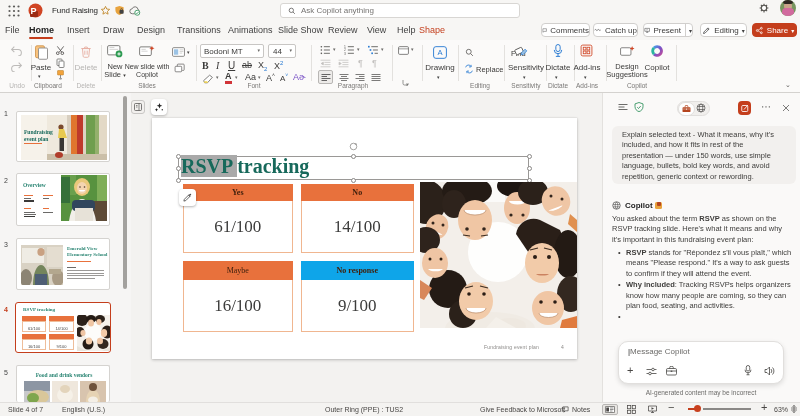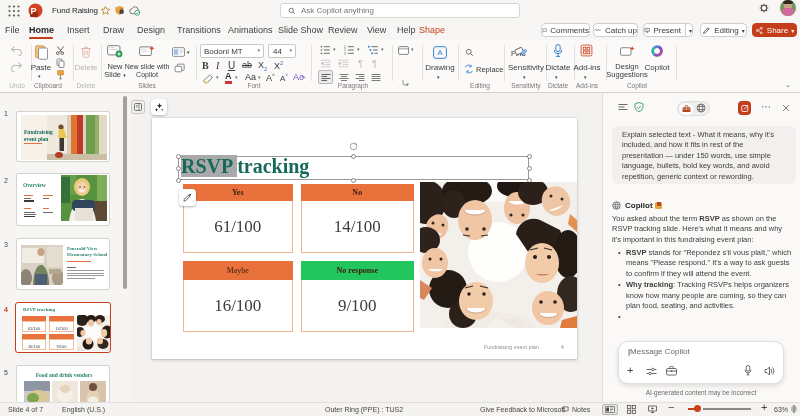--- a/index.html
+++ b/index.html
@@ -518,21 +518,21 @@
 <svg class="ico" style="left:183px;top:193px;z-index:6" width="9" height="9" viewBox="0 0 20 20">
     <path d="M2 18l1-4L13 4l3 3L6 17zM12 5l3 3" fill="none" stroke="#242424" stroke-width="1.5"></path>
     <path d="M16 1l.8 2 2 .8-2 .8-.8 2-.8-2-2-.8 2-.8z" fill="#242424"></path>
   </svg>
 
 <div class="abs serif" style="left:182.5px;top:184px;width:110.5px;height:17px;background:#e8713c;text-align:center;font-size:8px;font-weight:bold;color:#40200d;line-height:18px;">Yes</div>
 <div class="abs serif" style="left:300.5px;top:184px;width:113.5px;height:17px;background:#e8713c;text-align:center;font-size:8px;font-weight:bold;color:#40200d;line-height:18px;">No</div>
 <div class="abs serif" style="left:182.5px;top:201px;width:110.5px;height:52px;background:#fff;border:1px solid #f0b690;border-top:none;text-align:center;font-size:17px;color:#3c3c3b;line-height:52px;">61/100</div>
 <div class="abs serif" style="left:300.5px;top:201px;width:113.5px;height:52px;background:#fff;border:1px solid #f0b690;border-top:none;text-align:center;font-size:17px;color:#3c3c3b;line-height:52px;">14/100</div>
 <div class="abs serif" style="left:182.5px;top:261px;width:110.5px;height:19px;background:#e8713c;text-align:center;font-size:8px;font-weight:normal;color:#40200d;line-height:20px;">Maybe</div>
-<div class="abs serif" style="left:300.5px;top:261px;width:113.5px;height:19px;background:#22c55e;text-align:center;font-size:8px;font-weight:bold;color:#40200d;line-height:20px;">No response</div>
+<div class="abs serif" style="left:300.5px;top:261px;width:113.5px;height:19px;background:#0ea5e9;text-align:center;font-size:8px;font-weight:bold;color:#40200d;line-height:20px;">No response</div>
 <div class="abs serif" style="left:182.5px;top:280px;width:110.5px;height:52px;background:#fff;border:1px solid #f0b690;border-top:none;text-align:center;font-size:17px;color:#3c3c3b;line-height:52px;">16/100</div>
 <div class="abs serif" style="left:300.5px;top:280px;width:113.5px;height:52px;background:#fff;border:1px solid #f0b690;border-top:none;text-align:center;font-size:17px;color:#3c3c3b;line-height:52px;">9/100</div>
 
 <svg class="ico" style="left:420px;top:182px" width="157" height="146" viewBox="0 0 157 146">
   <rect width="157" height="146" fill="#f3efea"></rect>
   <circle cx="78" cy="70" r="30" fill="#fefefd"></circle>
   <path d="M60 0h25v20H60z" fill="#fbfaf8"></path>
   <ellipse cx="70" cy="146" rx="45" ry="16" fill="#f0ebe4"></ellipse>
   <ellipse cx="8" cy="8" rx="12" ry="12" fill="#f7f4f0"></ellipse>
 
@@ -649,21 +649,21 @@
 
 <div class="abs" style="left:612px;top:214px;width:190px;font-size:7.5px;line-height:10.3px;color:#3e3d3b;white-space:nowrap;">You asked about the term <b>RSVP</b> as shown on the<br>RSVP tracking slide. Here's what it means and why<br>it's important in this fundraising event plan:</div>
 
 <div class="abs" style="left:618px;top:248px;width:182px;font-size:7.5px;line-height:10.4px;color:#3e3d3b;white-space:nowrap;">
   <div style="display:flex;">
       <span style="width:8px;">•</span>
       <span><b>RSVP</b> stands for "Répondez s'il vous plaît," which<br>means "Please respond." It's a way to ask guests<br>to confirm if they will attend the event.</span>
     </div>
   <div style="display:flex;margin-top:1px;">
       <span style="width:8px;">•</span>
-      <span><b>Why tracking</b>: Tracking RSVPs helps organizers<br>know how many people are coming, so they can<br>plan food, seating, and activities.</span>
+      <span><b>Why included</b>: Tracking RSVPs helps organizers<br>know how many people are coming, so they can<br>plan food, seating, and activities.</span>
     </div>
   <div style="display:flex;margin-top:1px;">
       <span style="width:8px;">•</span>
     </div>
 </div>
 
 <div class="abs" style="left:618px;top:341px;width:166px;height:43px;background:#fff;border:1px solid #e1dfdd;border-radius:10px;box-shadow:0 2px 5px rgba(0,0,0,.12);"></div>
 <div class="abs" style="left:628px;top:347px;font-size:8px;color:#6b6a68;"><span style="color:#242424;">|</span>Message Copilot</div>
 <div class="abs" style="left:627px;top:365px;font-size:11px;color:#484644;line-height:11px;">+</div>
 <svg class="ico" style="left:646px;top:367px" width="11" height="9" viewBox="0 0 22 18">

